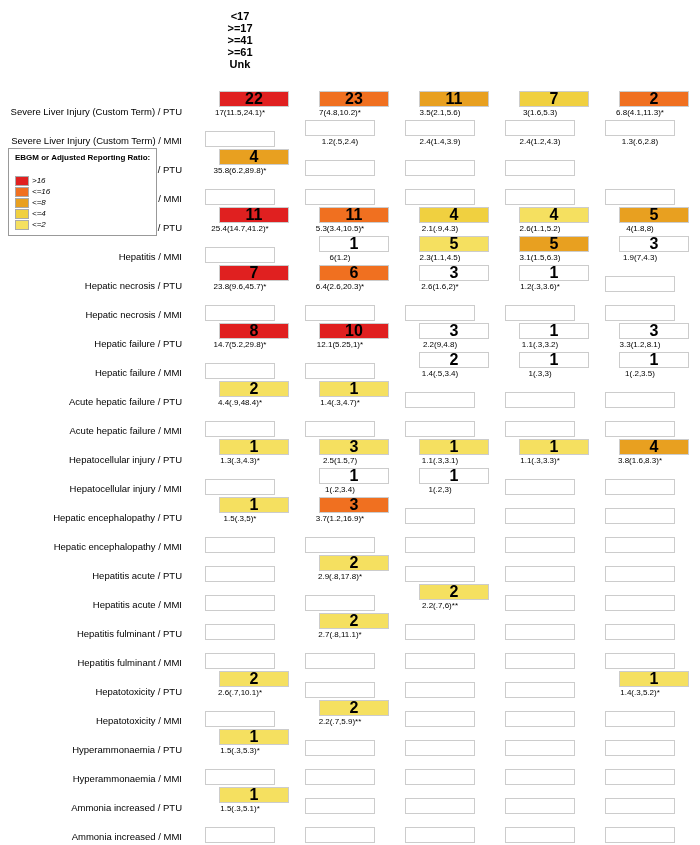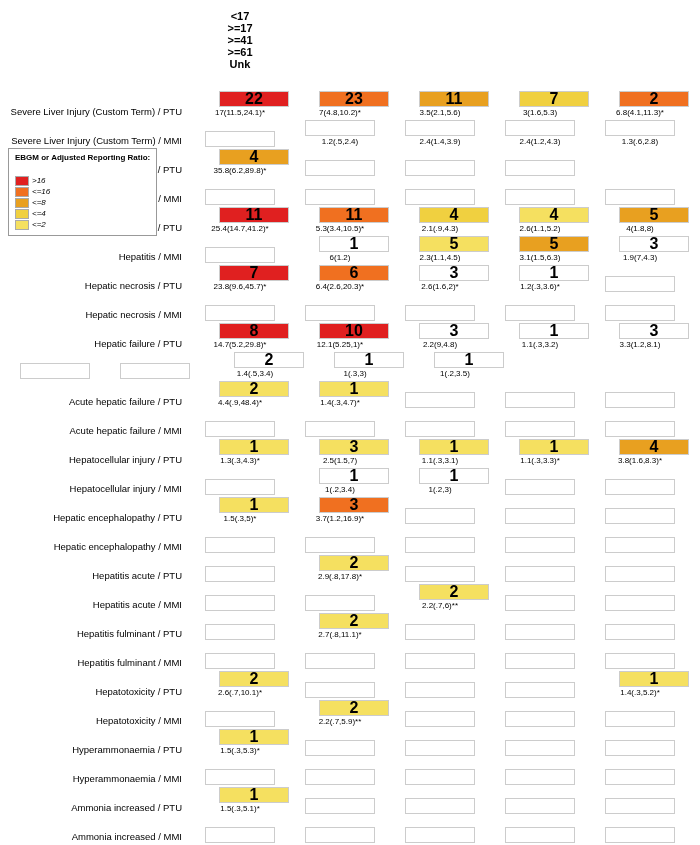--- a/index.html
+++ b/index.html
@@ -294,20 +294,21 @@
           <div class="cell">
             <div class="value-box ">1</div>
             <div class="sub-label">1.1(.3,3.2)</div>
           </div>
           <div class="cell">
             <div class="value-box ">3</div>
             <div class="sub-label">3.3(1.2,8.1)</div>
           </div>
         </div>
         <div class="data-row">
+          <div class="row-label">Hepatic failure / MMI</div>
           <div class="cell">
             <div class="empty-box"></div>
           </div>
           <div class="cell">
             <div class="empty-box"></div>
           </div>
           <div class="cell">
             <div class="value-box ">2</div>
             <div class="sub-label">1.4(.5,3.4)</div>
           </div>

